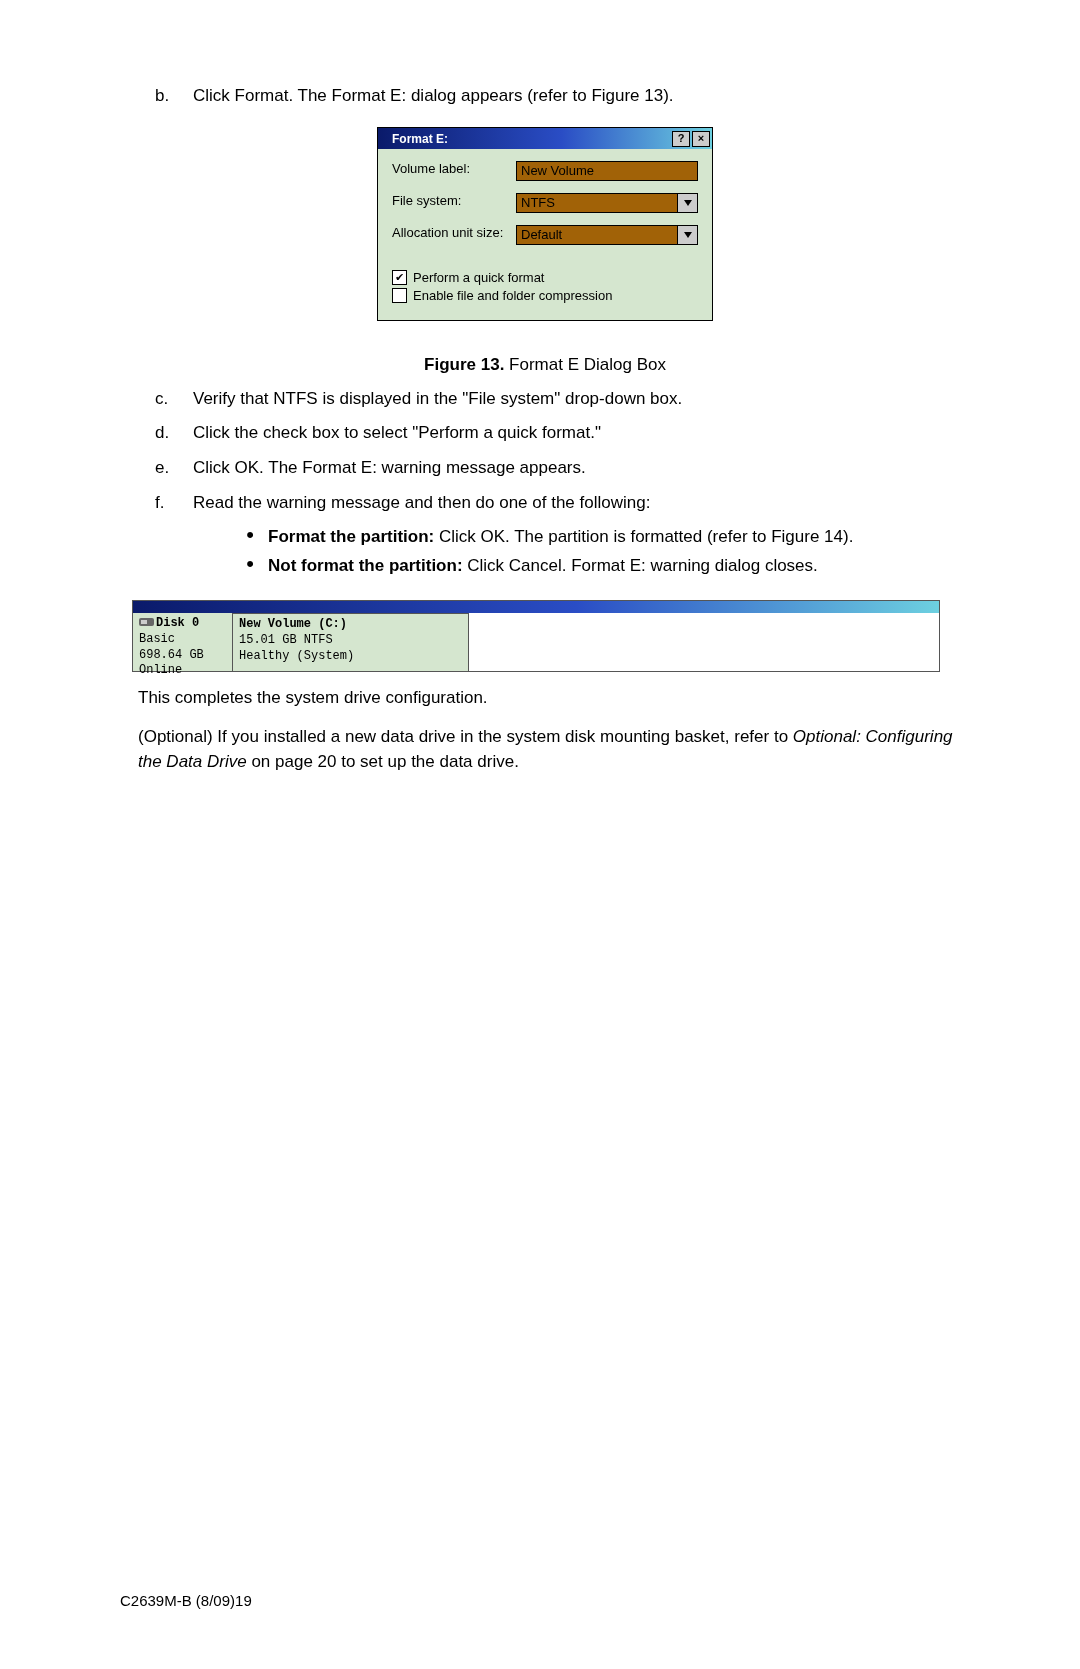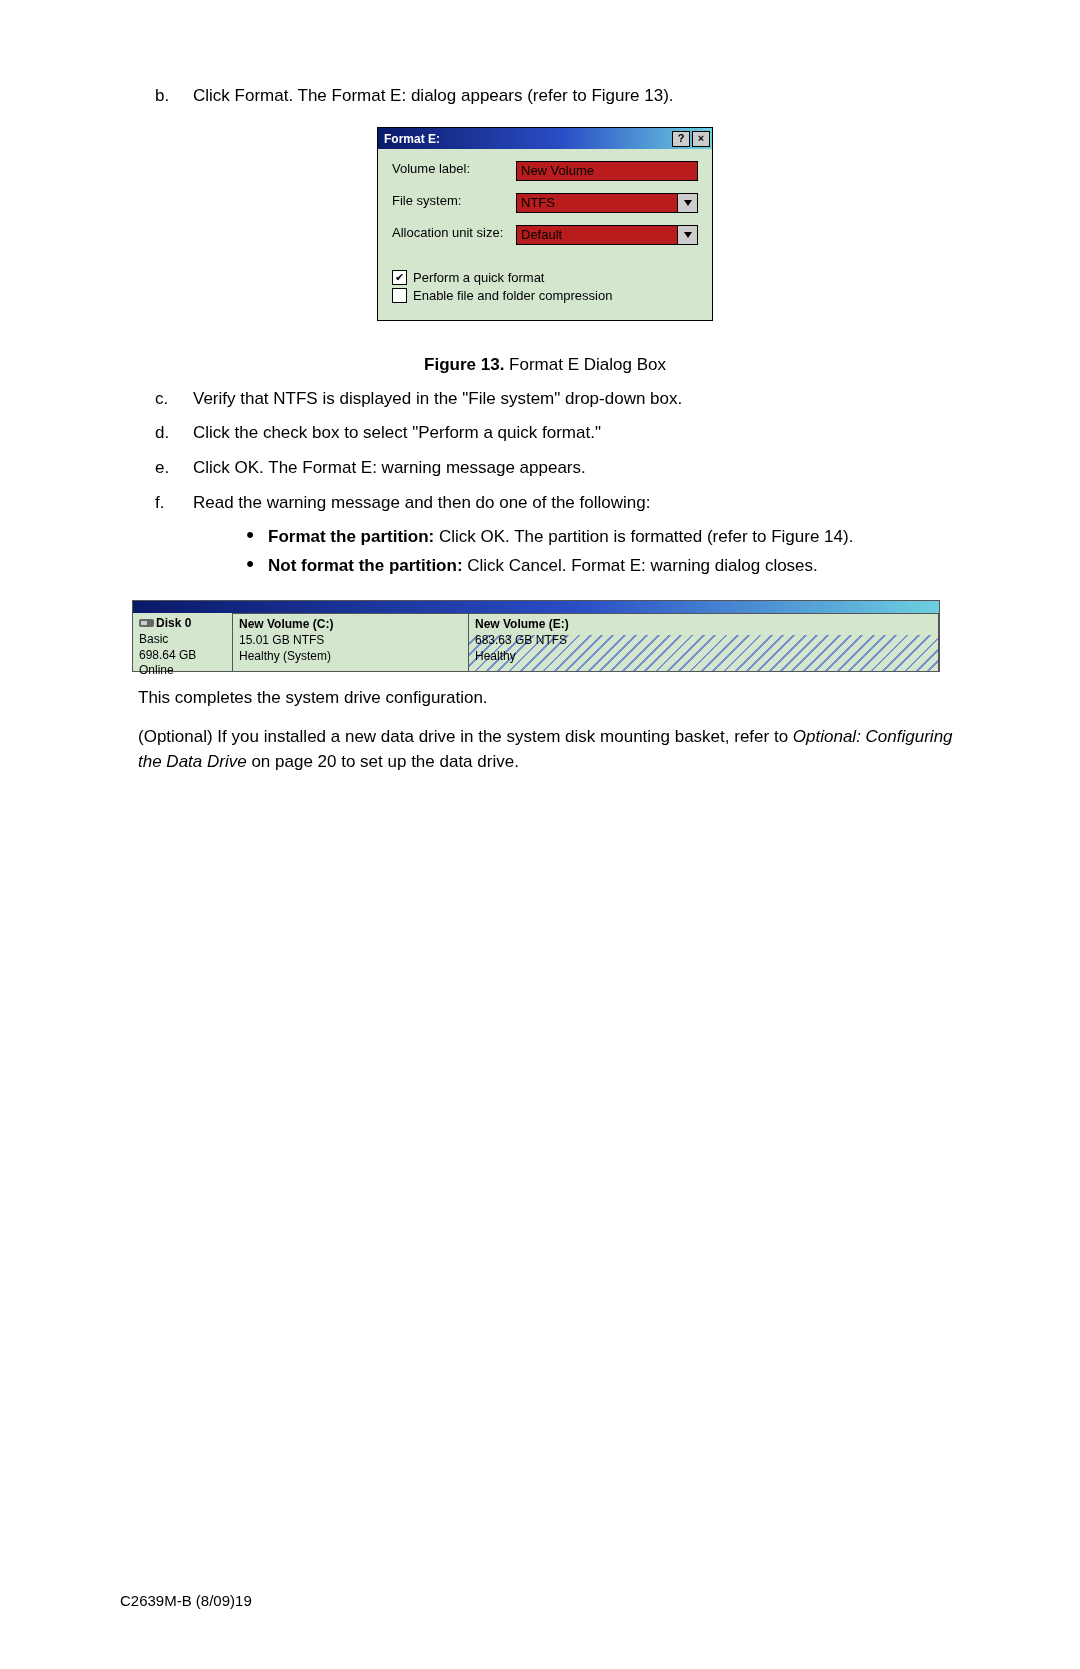--- a/index.html
+++ b/index.html
@@ -4,38 +4,38 @@
 <style>
   html,body{margin:0;padding:0;background:#fff;font-family:Arial,Helvetica,sans-serif;color:#000;font-size:17px}
   .page{width:1080px;height:1669px;position:relative;box-sizing:border-box;padding:80px 110px 0 120px}
   .ol-item{display:flex;margin:4px 0 10px 35px;line-height:1.45}
   .ol-letter{width:38px;flex:none}
   .ol-text{flex:1}
   .figure-wrap{text-align:center;margin:18px 0 12px}
   .figcap{margin-top:34px;font-size:17px}
   .figcap b{font-weight:bold}
   .dialog{width:334px;margin:0 auto;text-align:left;border:1px solid #000;background:#d5e6cf;font-family:Tahoma,sans-serif;font-size:13px}
-  .titlebar{height:19px;color:#fff;font-weight:bold;font-size:12px;padding:2px 2px 0 6px;display:flex;align-items:center;background:linear-gradient(to right,#0a1a6a,#2a4dc5 55%,#6dd0e0)}
+  .titlebar{height:19px;color:#fff;font-weight:bold;font-size:12px;padding:2px 2px 0 14px;display:flex;align-items:center;background:linear-gradient(to right,#0a1a6a,#2a4dc5 55%,#6dd0e0)}
   .tb-title{flex:1}
   .tb-btn{width:16px;height:14px;background:#ccc;border:1px solid #000;margin-left:2px;color:#000;font-weight:bold;font-size:11px;line-height:12px;text-align:center}
   .dlg-body{padding:12px 14px 14px}
   .row{display:flex;align-items:flex-start;margin-bottom:12px}
   .lbl{width:124px}
-  .fld{flex:1;height:20px;background:#b91c1c;border:1px solid #000;box-sizing:border-box;padding:0 4px;font-size:13px;display:flex;align-items:center}
+  .fld{flex:1;height:20px;background:#a16207;border:1px solid #000;box-sizing:border-box;padding:0 4px;font-size:13px;display:flex;align-items:center}
   .combo{width:20px;height:20px;border:1px solid #000;border-left:none;box-sizing:border-box;background:#ccc;display:flex;align-items:center;justify-content:center}
   .combo svg{width:8px;height:6px}
   .chk-row{display:flex;align-items:center;margin:3px 0}
   .chk{width:13px;height:13px;background:#fff;border:1px solid #000;margin-right:6px;display:flex;align-items:center;justify-content:center;font-size:11px}
   .btns{text-align:right;margin-top:18px}
   .pbtn{display:inline-block;width:74px;height:22px;background:#d5e6cf;border:1px solid #000;text-align:center;line-height:20px;margin-left:6px;font-size:13px;position:relative}
   .cursor{position:absolute;right:-4px;bottom:-8px}
   .bullets{margin:6px 0 0 112px}
   .bullet{display:flex;margin:4px 0;line-height:1.45}
   .bdot{width:36px;flex:none;font-size:22px;line-height:20px;text-align:center}
-  .diskmgr{margin:22px 0 0 12px;border:1px solid #555;font-family:Liberation Sans, sans-serif;font-size:12px;background:#fff;width:806px}
+  .diskmgr{margin:22px 0 0 12px;border:1px solid #555;font-family:Liberation Mono, monospace;font-size:12px;background:#fff;width:806px}
   .dm-top{background:linear-gradient(to right,#0a1a6a,#2a4dc5 55%,#6dd0e0);height:12px}
   .dm-row{display:flex;height:58px}
   .dm-cell{border-right:1px solid #555;box-sizing:border-box;padding:3px 6px;line-height:1.3}
   .dm-info{width:100px;background:#d5e6cf}
   .dm-vol{background:#d5e6cf;border-top:1px solid #555;position:relative}
   .dm-vol.c{width:236px}
   .dm-vol.e{flex:1}
   .dm-vol .hatch{position:absolute;top:21px;bottom:0;left:0;right:0;background:repeating-linear-gradient(-45deg,#d5e6cf 0,#d5e6cf 6px,#2a4dc5 6px,#2a4dc5 8px);opacity:.55}
   .dm-vol .txtlayer{position:relative;z-index:1}
   .dm-icon{width:15px;height:12px;display:inline-block;vertical-align:-2px;margin-right:2px}
@@ -139,28 +139,20 @@
         <div>698.64 GB</div>
         <div>Online</div>
       </div>
       <div class="dm-cell dm-vol c">
         <div class="txtlayer">
           <b>New Volume  (C:)</b><br>
           <span>15.01 GB NTFS</span><br>
           <span>Healthy (System)</span>
         </div>
       </div>
-      <div class="dm-cell dm-vol e">
-        <div class="hatch"></div>
-        <div class="txtlayer">
-          <b>New Volume  (E:)</b><br>
-          <span>683.63 GB NTFS</span><br>
-          <span>Healthy</span>
-        </div>
-      </div>
     </div>
   </div>
 
 
   <div class="para">This completes the system drive configuration.</div>
   <div class="para">
     <span>(Optional) If you installed a new data drive in the system disk mounting basket, refer to </span><i>Optional: Configuring the Data Drive</i><span> on page 20 to set up the data drive.</span>
   </div>
 
   <div class="footer">

